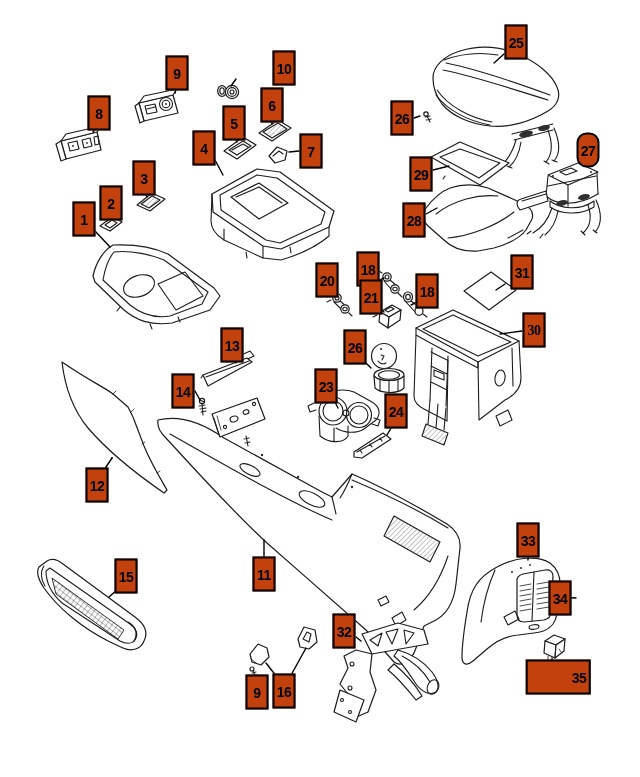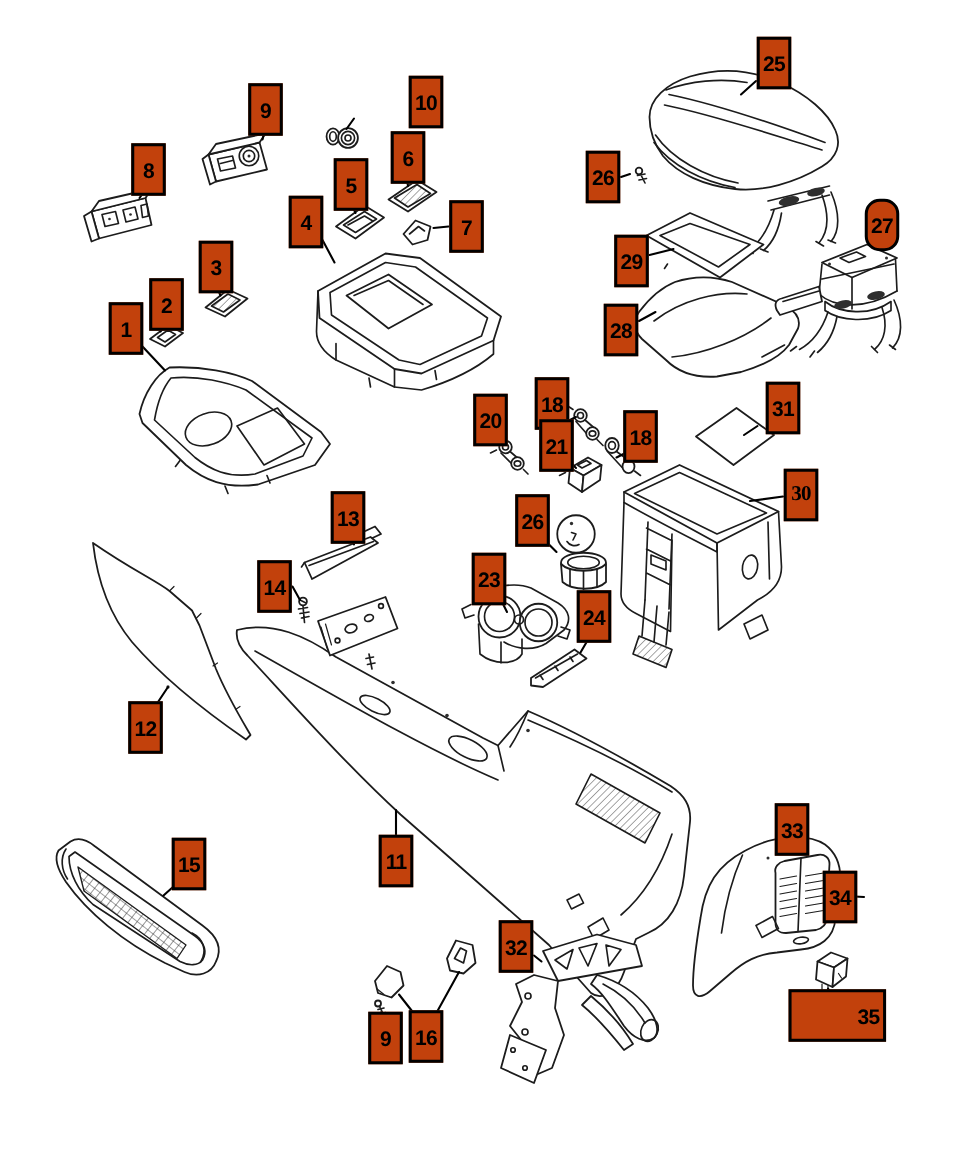--- a/index.html
+++ b/index.html
@@ -381,17 +381,17 @@
       <div class="callout" style="left: 326px; top: 386px;">23</div>
       <div class="callout" style="left: 396px; top: 411px;">24</div>
       <div class="callout" style="left: 516px; top: 42px;">25</div>
       <div class="callout" style="left: 402px; top: 118px;">26</div>
       <div class="callout" style="left: 588px; top: 150px; border-radius: 10px;">27</div>
       <div class="callout" style="left: 414px; top: 220px;">28</div>
       <div class="callout" style="left: 421px; top: 174px;">29</div>
       <div class="callout" style="left: 534px; top: 330px; font-family: Liberation Serif, serif;">30</div>
       <div class="callout" style="left: 522px; top: 272px;">31</div>
       <div class="callout" style="left: 344px; top: 631px;">32</div>
-      <div class="callout" style="left: 528px; top: 553px;">33</div>
+      <div class="callout" style="left: 528px; top: 540px;">33</div>
       <div class="callout" style="left: 560px; top: 598px;">34</div>
       <div class="callout" style="left: 558px; top: 677px; padding-left: 44px;">35</div>
     </div>
 </div>
 
 </body></html>

